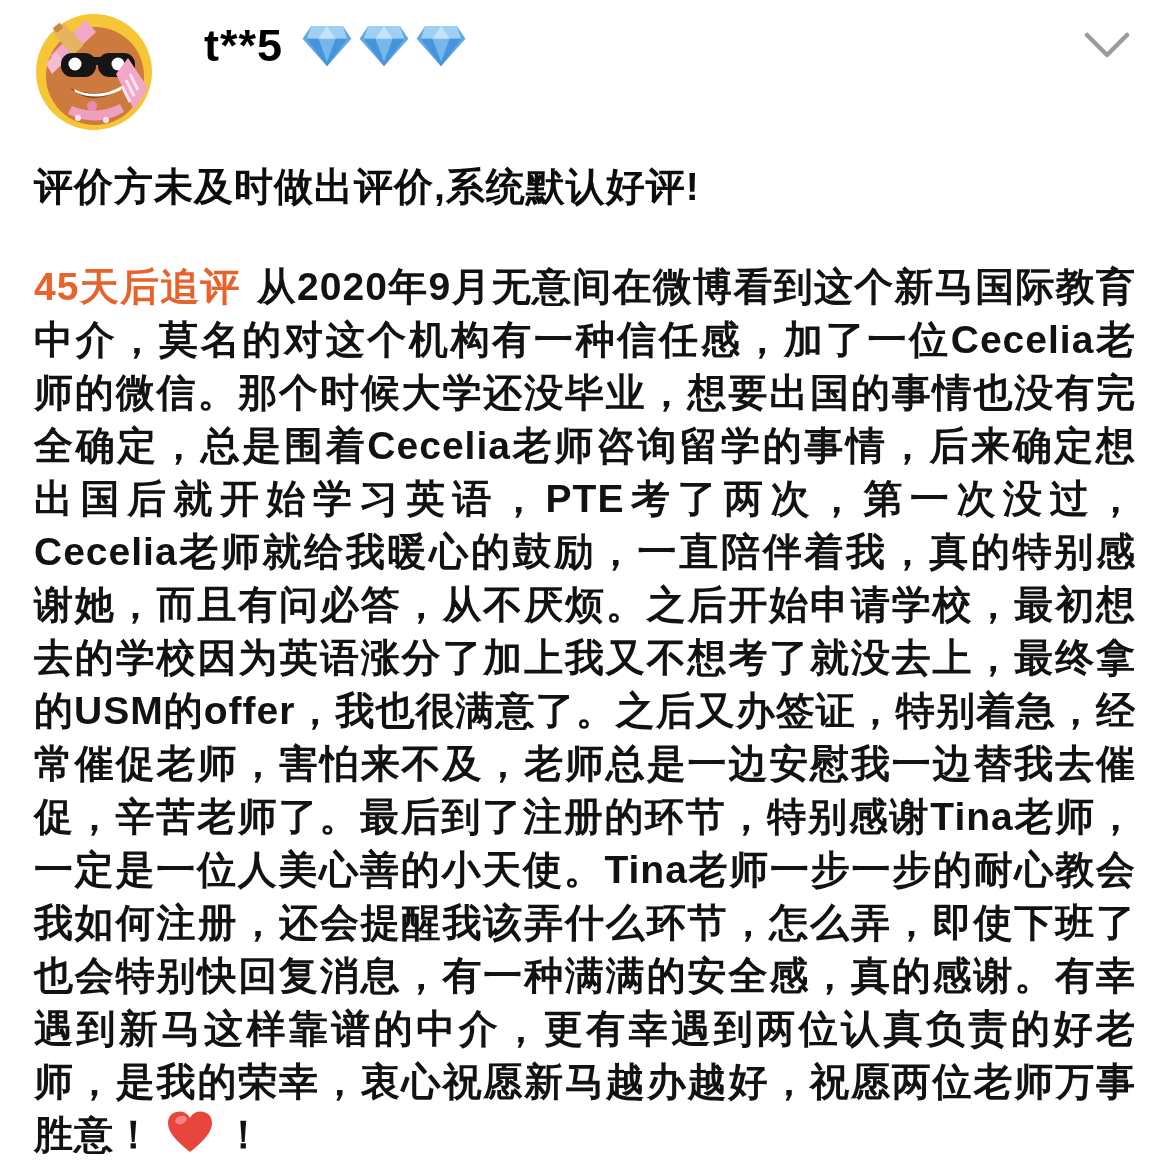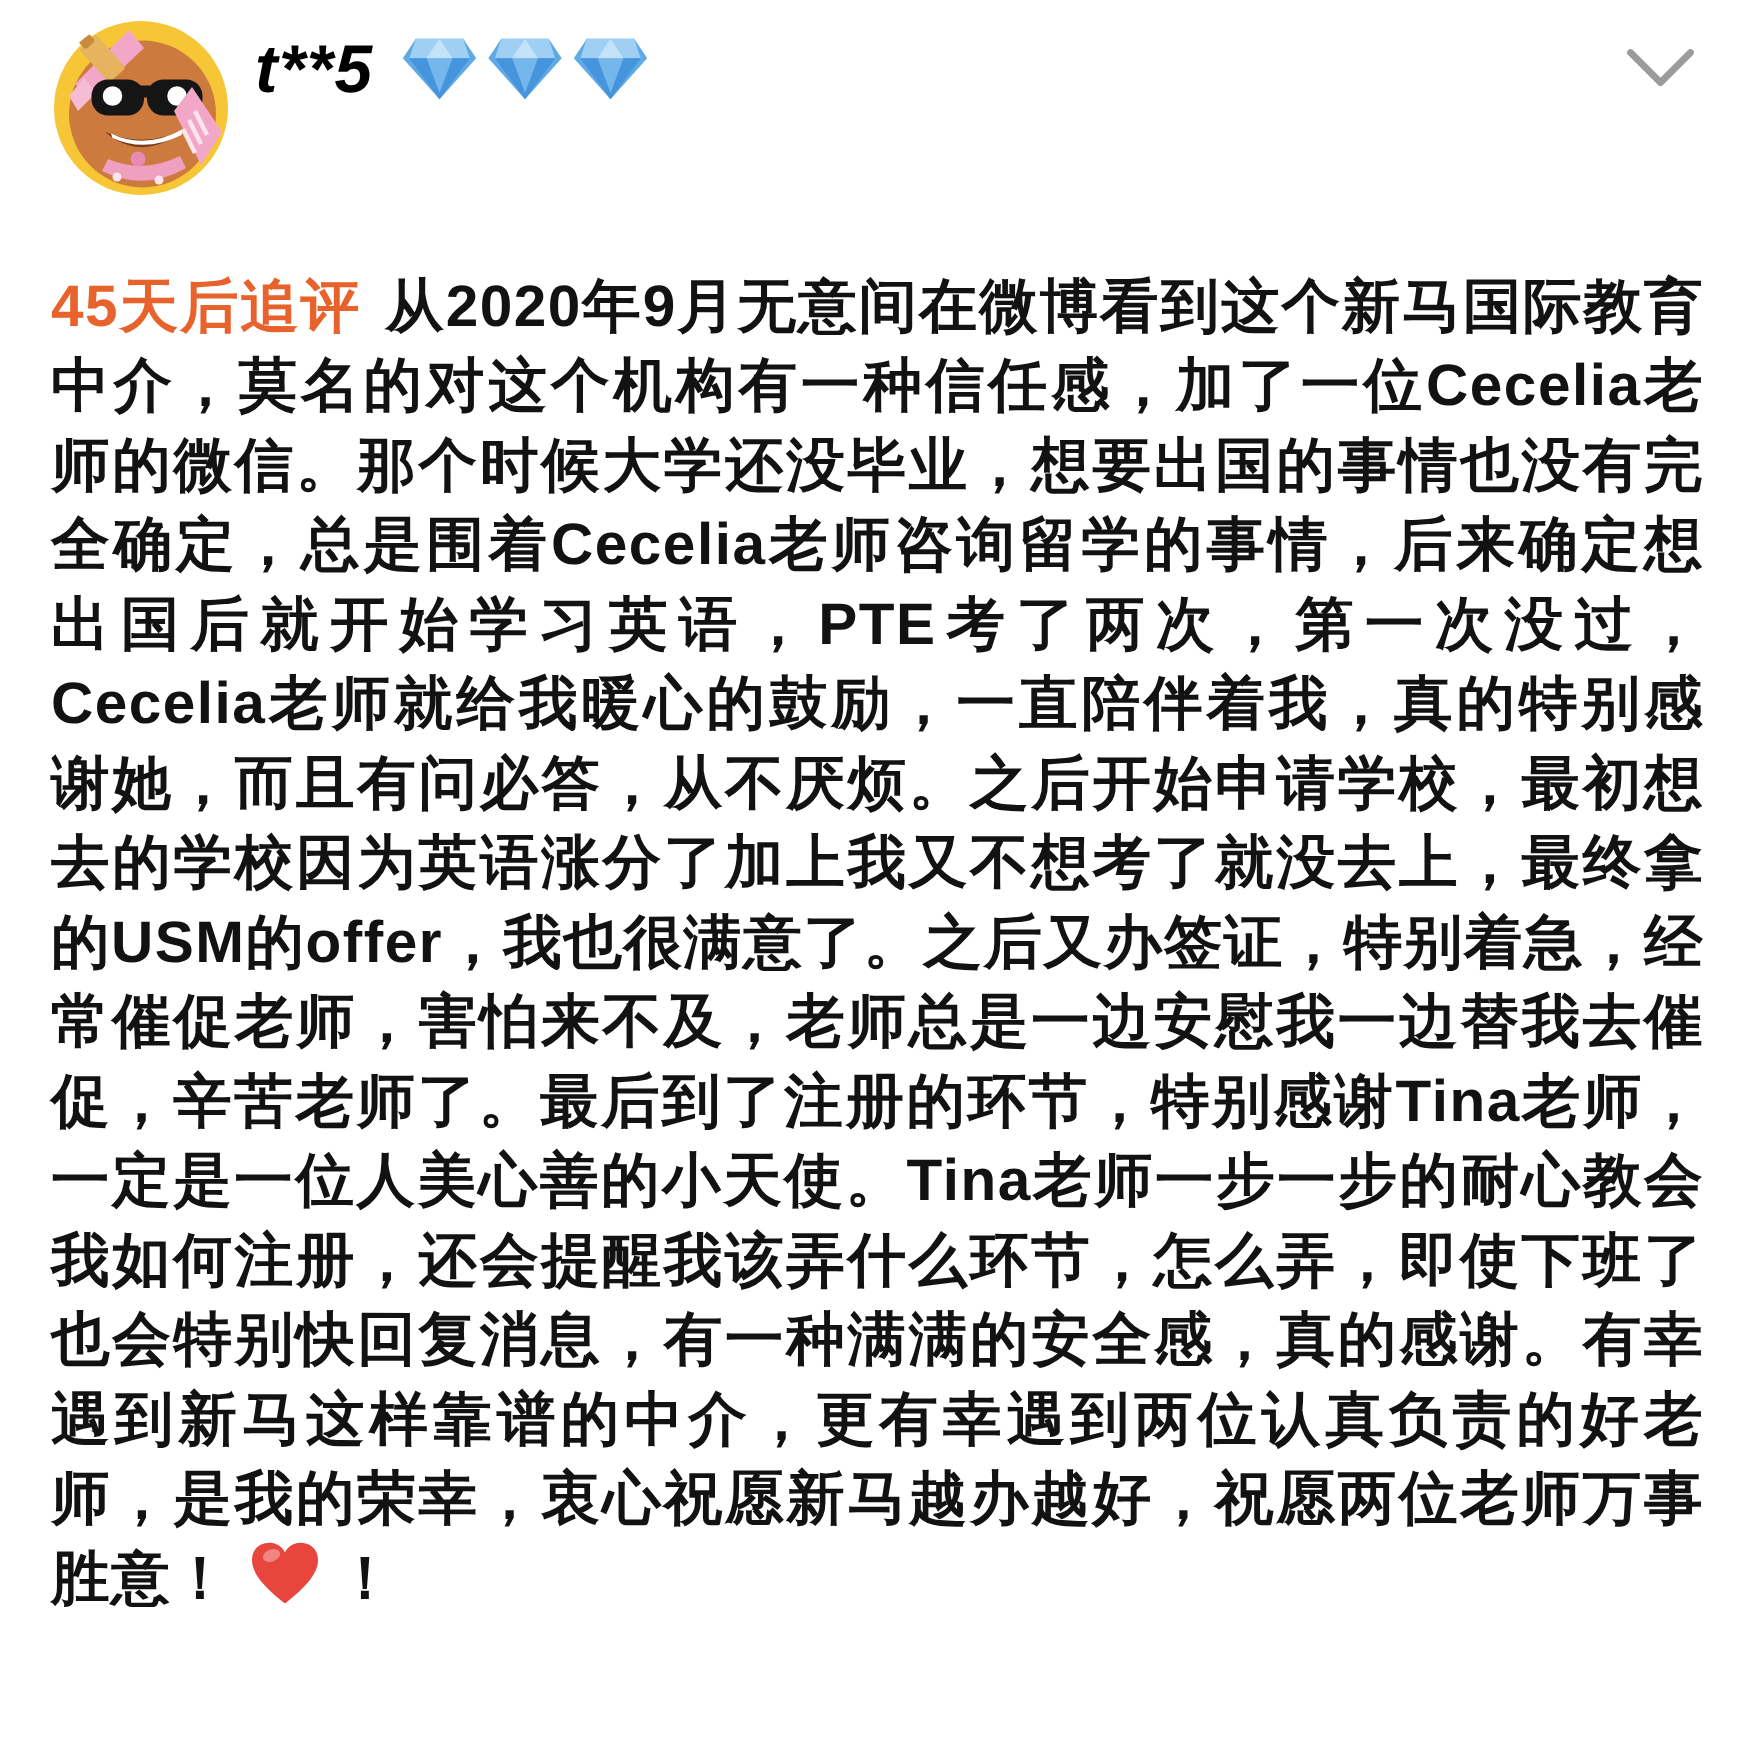--- a/index.html
+++ b/index.html
@@ -11,21 +11,21 @@
   }
   .card { padding: 12px 34px 0 34px; }
 
   
   .header { display: flex; align-items: flex-start; }
   .avatar {
     width: 120px; height: 120px; border-radius: 50%;
     overflow: hidden; flex: 0 0 auto; cursor: pointer;
   }
   .avatar svg { display: block; }
-  .header-info { margin-left: 16px; padding-top: 8px; flex: 1 1 auto; font-style: italic; }
+  .header-info { margin-left: 50px; padding-top: 8px; flex: 1 1 auto; }
   .name-row { display: flex; align-items: center; gap: 18px; }
   .username {
     font-size: 45px; font-weight: 700; color: #000;
     letter-spacing: 1px;
   }
   .diamonds { display: flex; align-items: center; gap: 5px; }
   .diamonds svg { display: block; }
   .timestamp {
     margin-top: 14px; font-size: 35px; color: #9e9e9e;
     letter-spacing: 2px;
@@ -121,20 +121,21 @@
       </div>
     </div>
 
     <div class="chevron">
       <svg width="46" height="28" viewBox="0 0 46 28">
         <polyline points="3,3 23,23 43,3" fill="none" stroke="#9b9b9b" stroke-width="4.5" stroke-linecap="round" stroke-linejoin="round"></polyline>
       </svg>
     </div>
   </div>
 
+  <div class="summary">评价方未及时做出评价,系统默认好评!</div>
 
   <div class="followup">
     <span class="followup-label">45天后追评</span><span>从2020年9月无意间在微博看到这个新马国际教育中介，莫名的对这个机构有一种信任感，加了一位Cecelia老师的微信。那个时候大学还没毕业，想要出国的事情也没有完全确定，总是围着Cecelia老师咨询留学的事情，后来确定想出国后就开始学习英语，PTE考了两次，第一次没过，Cecelia老师就给我暖心的鼓励，一直陪伴着我，真的特别感谢她，而且有问必答，从不厌烦。之后开始申请学校，最初想去的学校因为英语涨分了加上我又不想考了就没去上，最终拿的USM的offer，我也很满意了。之后又办签证，特别着急，经常催促老师，害怕来不及，老师总是一边安慰我一边替我去催促，辛苦老师了。最后到了注册的环节，特别感谢Tina老师，一定是一位人美心善的小天使。Tina老师一步一步的耐心教会我如何注册，还会提醒我该弄什么环节，怎么弄，即使下班了也会特别快回复消息，有一种满满的安全感，真的感谢。有幸遇到新马这样靠谱的中介，更有幸遇到两位认真负责的好老师，是我的荣幸，衷心祝愿新马越办越好，祝愿两位老师万事胜意！</span><span class="heart"><svg width="48" height="44" viewBox="0 0 48 44">
           <path d="M24 42 C10 31 2 22 2 13 C2 5 8 1.5 13.8 1.5 C18.4 1.5 22.3 4.4 24 8 C25.7 4.4 29.6 1.5 34.2 1.5 C40 1.5 46 5 46 13 C46 22 38 31 24 42 Z" fill="#e8453c"></path>
           <ellipse cx="15" cy="10" rx="6" ry="4" fill="#ffffff" opacity="0.35" transform="rotate(-20 15 10)"></ellipse>
         </svg></span><span>！</span>
   </div>
 
 </div>
 

